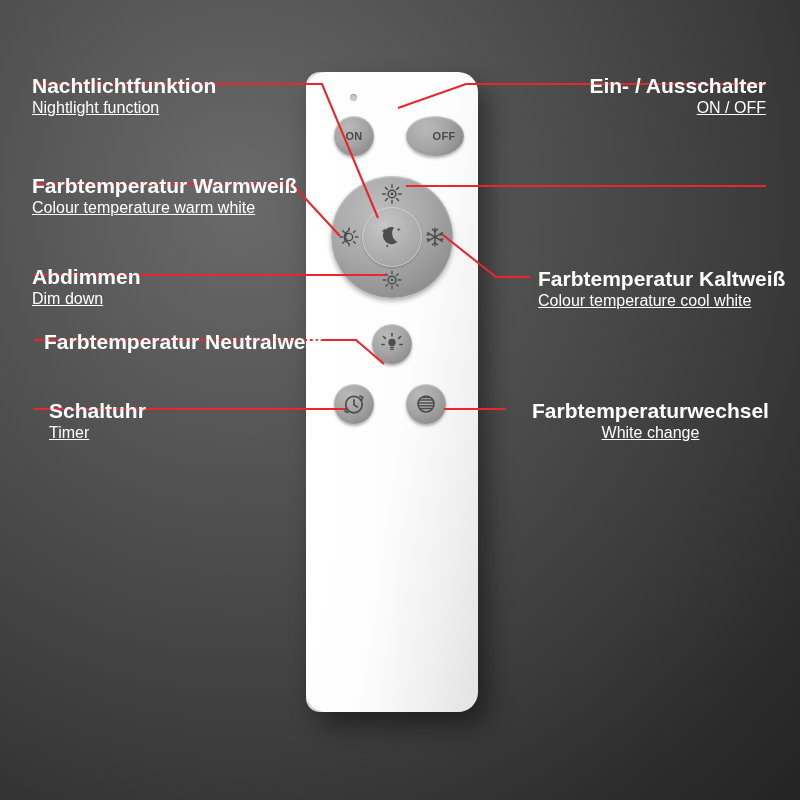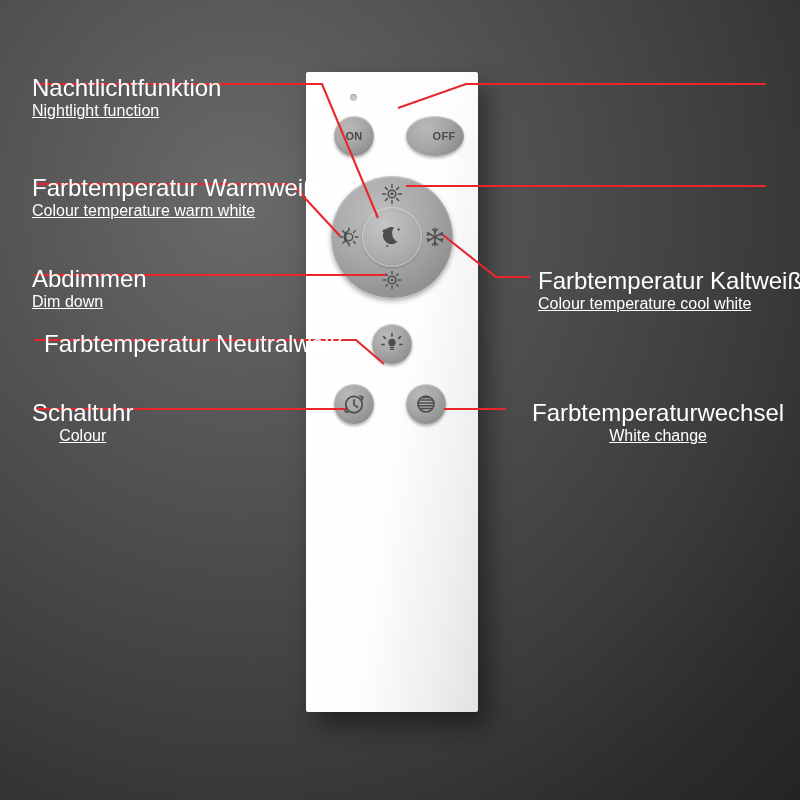--- a/index.html
+++ b/index.html
@@ -19,21 +19,21 @@
     background: radial-gradient(ellipse at 30% 25%, #6a6a6a 0%, #5a5a5a 22%, #4a4a4a 45%, #3a3a3a 68%, #2c2c2c 85%, #242424 100%);
   }
   
   .remote {
     position: absolute;
     left: 306px;
     top: 72px;
     width: 172px;
     height: 640px;
     background: linear-gradient(100deg, #ffffff 0%, #fdfdfd 55%, #f0f0f0 80%, #e2e2e2 100%);
-    border-radius: 2px;
+    border-radius: 20px;
     box-shadow: 10px 14px 26px rgba(0,0,0,0.45);
   }
   .remote-gloss {
     position: absolute;
     left: 0; top: 0;
     width: 58%;
     height: 100%;
     border-radius: 14px 0 0 14px;
     background: linear-gradient(90deg, rgba(255,255,255,0.85), rgba(255,255,255,0.0));
     pointer-events: none;
@@ -107,22 +107,22 @@
 
   svg.ico { display: block; }
 
   
   .label {
     position: absolute;
     color: #ffffff;
     line-height: 1.18;
   }
   .label .de {
-    font-size: 24px;
-    font-weight: normal;
+    font-size: 21px;
+    font-weight: bold;
     white-space: nowrap;
   }
   .label .en {
     font-size: 16px;
     font-weight: normal;
     white-space: nowrap;
     text-decoration: underline;
   }
   .label.right-al { text-align: right; }
 
@@ -299,20 +299,24 @@
 
       <polyline points="506,409 444,409"></polyline>
     </g>
   </svg>
 
   <div class="label" style="left:32px; top:74px;">
     <div class="de">Nachtlichtfunktion</div>
     <div class="en">Nightlight function</div>
   </div>
 
+  <div class="label right-al" style="right:34px; top:74px;">
+    <div class="de">Ein- / Ausschalter</div>
+    <div class="en">ON / OFF</div>
+  </div>
 
   <div class="label" style="left:32px; top:174px;">
     <div class="de">Farbtemperatur Warmweiß</div>
     <div class="en">Colour temperature warm white</div>
   </div>
 
 
   <div class="label" style="left:538px; top:267px;">
     <div class="de">Farbtemperatur Kaltweiß</div>
     <div class="en">Colour temperature cool white</div>
@@ -320,23 +324,23 @@
 
   <div class="label" style="left:32px; top:265px;">
     <div class="de">Abdimmen</div>
     <div class="en">Dim down</div>
   </div>
 
   <div class="label" style="left:20px; top:330px;margin-left:24px;">
     <div class="de">Farbtemperatur Neutralweiß</div>
   </div>
 
-  <div class="label" style="left:32px; top:399px;text-align:center;">
+  <div class="label" style="left:49px; top:399px;">
     <div class="de">Schaltuhr</div>
-    <div class="en">Colour</div>
+    <div class="en">Timer</div>
   </div>
 
   <div class="label" style="left:532px; top:399px;text-align:center;">
     <div class="de">Farbtemperaturwechsel</div>
     <div class="en">White change</div>
   </div>
 
 </div>
 
 </body></html>

